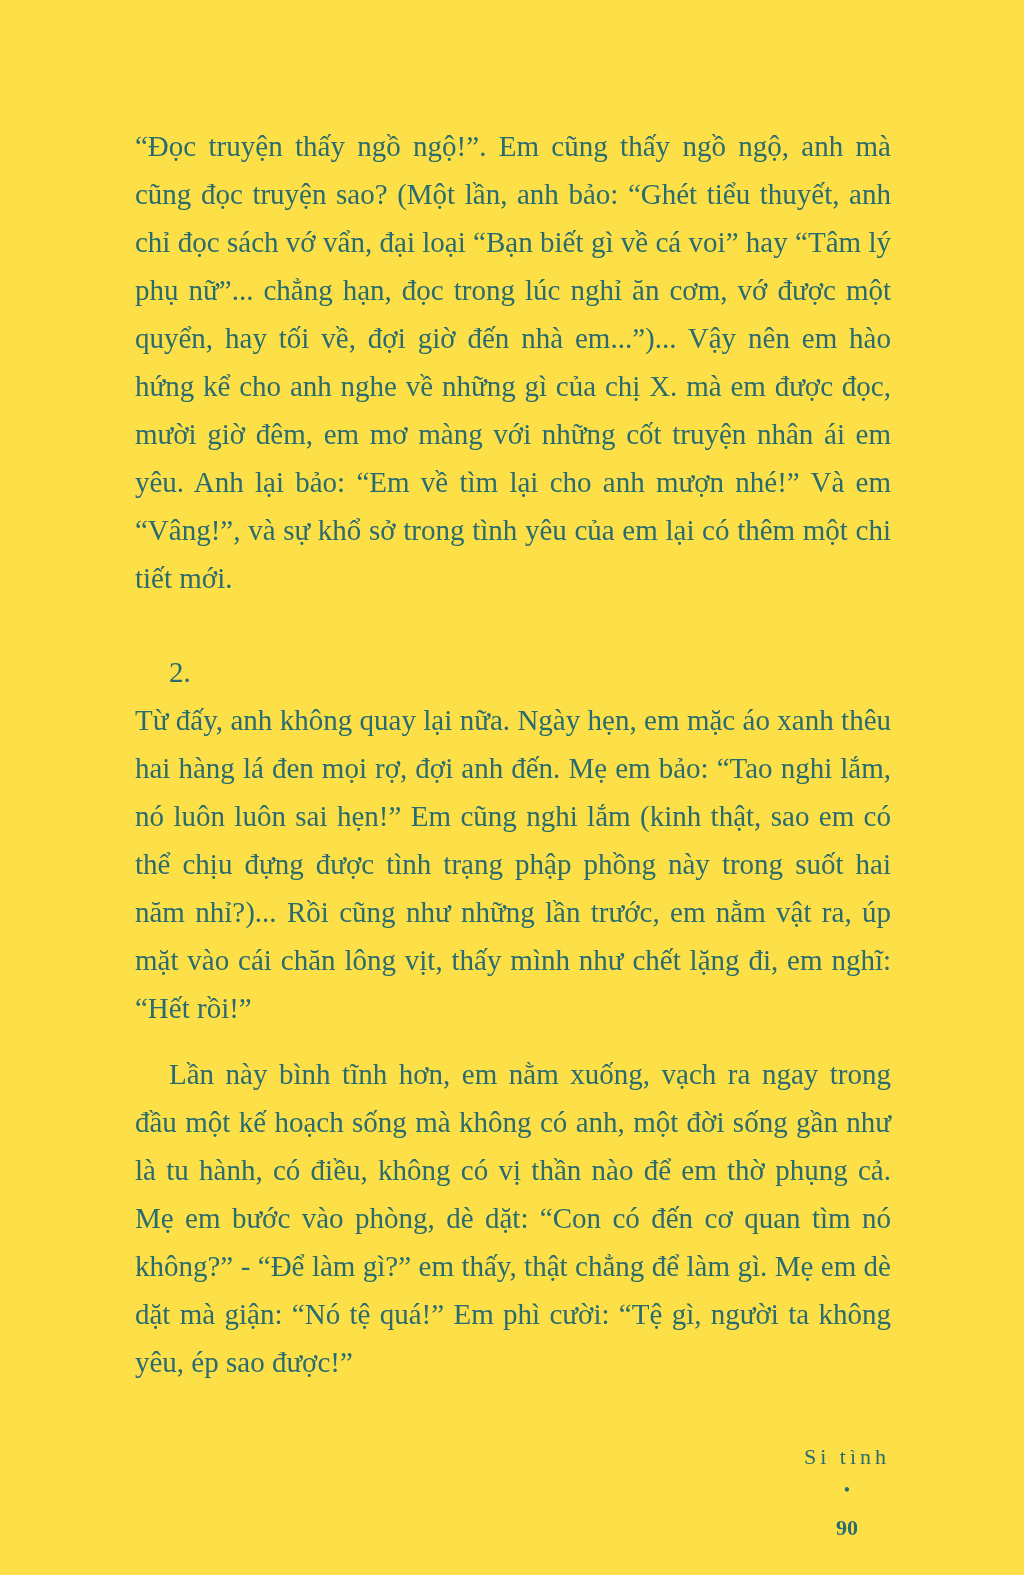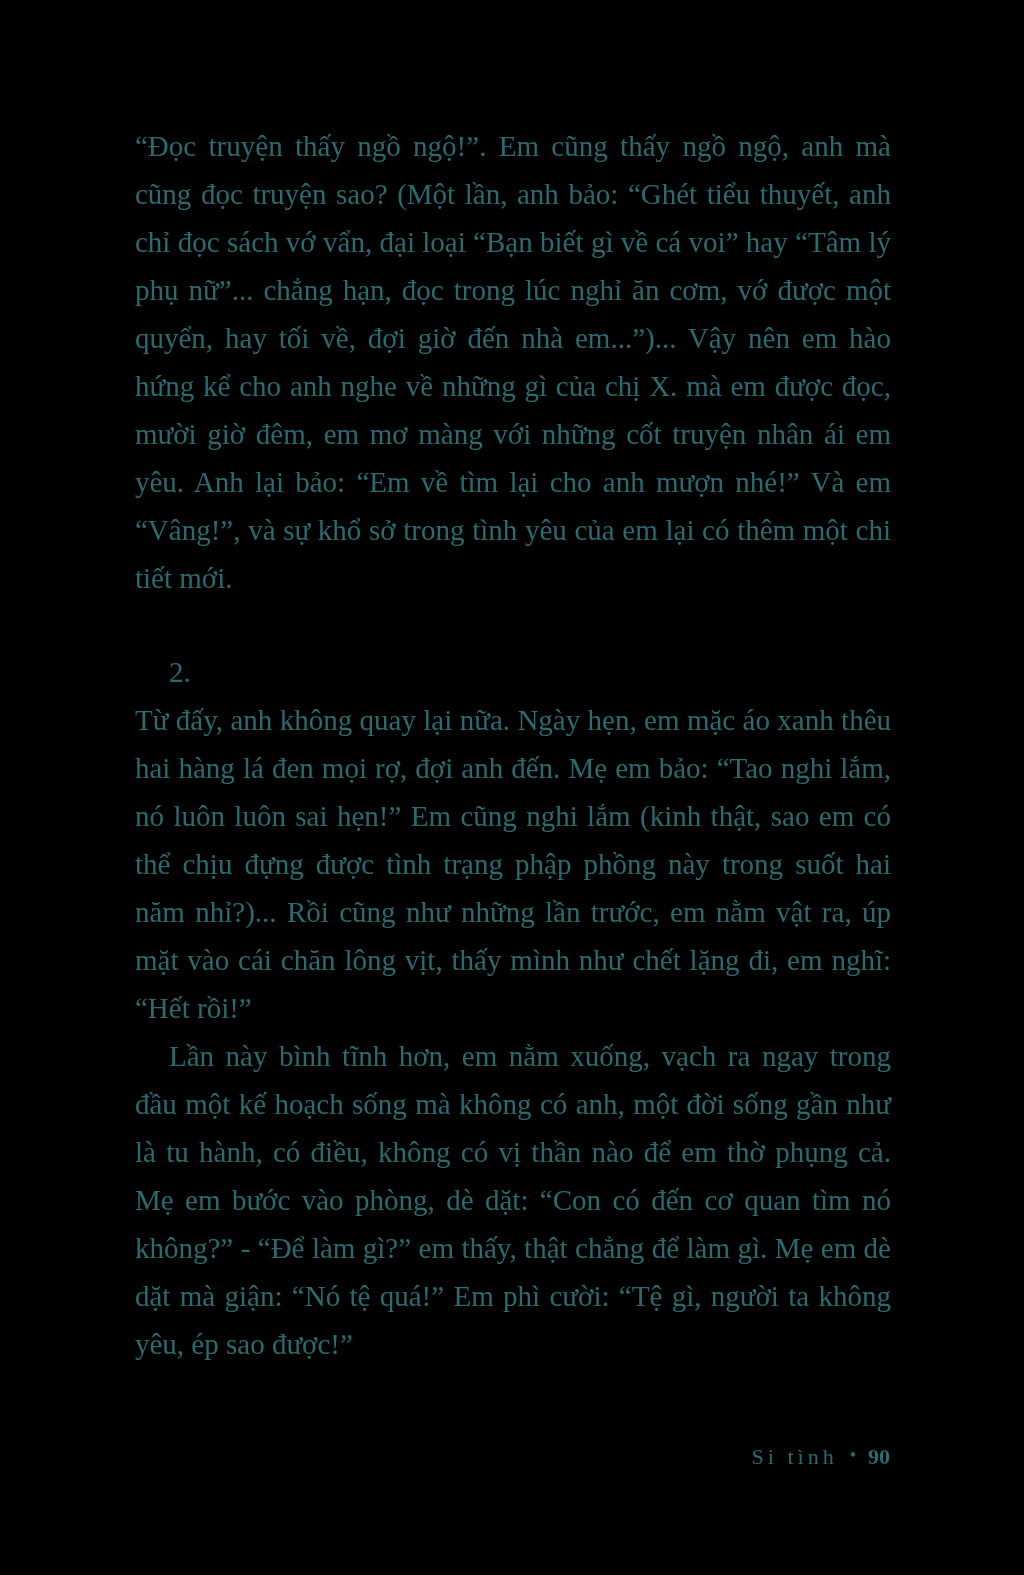--- a/index.html
+++ b/index.html
@@ -4,57 +4,59 @@
 <style>
   html, body {
     margin: 0;
     padding: 0;
     background: #ffffff;
   }
   .page {
     position: relative;
     width: 1024px;
     height: 1575px;
-    background: #000000;
+    background: #fde047;
     overflow: hidden;
     font-family: "Liberation Serif", "DejaVu Serif", serif;
   }
   .text-block {
     position: absolute;
     left: 135px;
     top: 122px;
     width: 756px;
     color: #2a6b6f;
     font-size: 29px;
     line-height: 48px;
     text-align: justify;
   }
   .para {
     margin: 0;
     padding: 0;
   }
   .para.indent {
     text-indent: 34px;
+    margin-top: 18px;
   }
   .section-number {
     margin: 0;
     padding: 0;
     margin-top: 46px;
     text-indent: 34px;
     text-align: left;
   }
   .footer {
     position: absolute;
     right: 134px;
     top: 1444px;
     color: #2a6b6f;
     font-size: 22px;
     display: flex;
     align-items: center;
     gap: 12px;
+    flex-direction: column;
   }
   .footer .book-title {
     letter-spacing: 4px;
   }
   .footer .sep {
     font-size: 18px;
     position: relative;
     top: -2px;
   }
   .footer .page-num {

